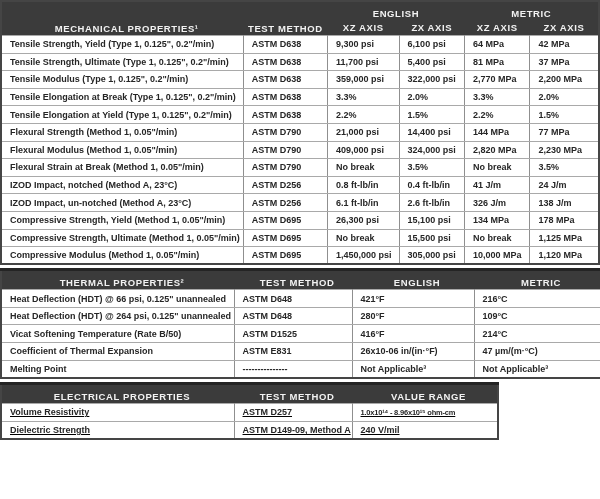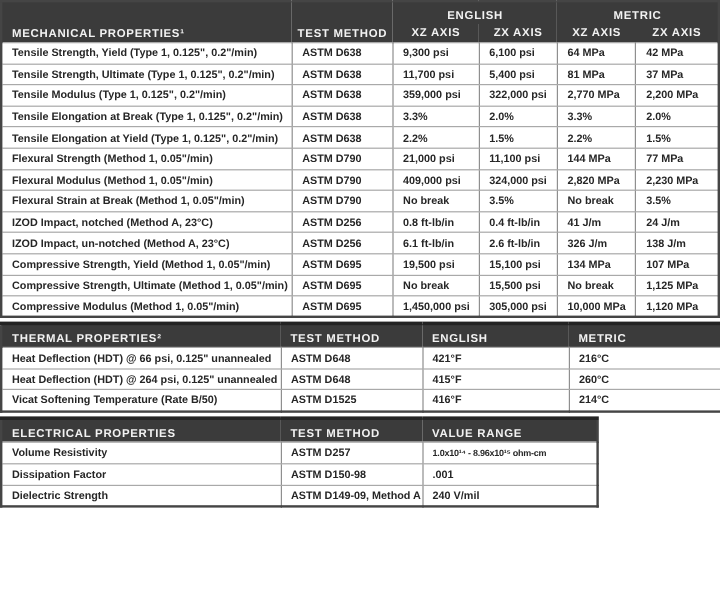--- a/index.html
+++ b/index.html
@@ -6,40 +6,40 @@
   body{
     width:600px;height:499px;background:#ffffff;overflow:hidden;
     font-family:"Liberation Sans","DejaVu Sans",sans-serif;
     -webkit-font-smoothing:antialiased;
   }
   table{border-collapse:collapse;table-layout:fixed;}
   .datasheet{width:600px;}
   
   thead th{
     background:#3b3b3b;color:#f2f2f2;font-size:9.5px;font-weight:bold;
-    letter-spacing:.6px;text-align:left;padding:0 0 0 8px;border:0;
+    letter-spacing:.6px;text-align:center;padding:0 0 0 8px;border:0;
     white-space:nowrap;
   }
   thead tr.grp th{height:17px;vertical-align:bottom;padding-bottom:1px;}
   thead tr.sub th{height:15px;vertical-align:middle;}
   thead th.span-title{vertical-align:middle;}
   thead th.ctr{text-align:center;padding:0;}
   
   tbody tr{height:17.6px;}
   tbody td{
     font-size:9px;font-weight:bold;color:#262626;
     padding:0 3px 0 8px;white-space:nowrap;overflow:hidden;
     border:1px solid #8f8f8f;border-top:1px solid #a9a9a9;border-bottom:1px solid #a9a9a9;
     background:#ffffff;vertical-align:middle;
   }
   .mech,.therm,.elec{border:2px solid #454545;}
   .therm,.elec{margin-top:3px;border-top:3px solid #242424;}
   .therm{width:600px;}
   .elec{width:497px;}
-  .elec tbody tr{height:18px;}
+  .elec tbody tr{height:18px;text-decoration:underline;}
   .elec tbody tr:first-child td:nth-child(3){font-size:7.5px;letter-spacing:-.2px;margin-left:11px;}
 </style>
 </head>
 <body>
 
 <div class="datasheet">
 
   <table class="mech">
     <colgroup>
       <col style="width:233px">
@@ -101,21 +101,21 @@
         <td>ASTM D638</td>
         <td>2.2%</td>
         <td>1.5%</td>
         <td>2.2%</td>
         <td>1.5%</td>
       </tr>
       <tr>
         <td>Flexural Strength (Method 1, 0.05"/min)</td>
         <td>ASTM D790</td>
         <td>21,000 psi</td>
-        <td>11,100 psi</td>
+        <td>14,400 psi</td>
         <td>144 MPa</td>
         <td>77 MPa</td>
       </tr>
       <tr>
         <td>Flexural Modulus (Method 1, 0.05"/min)</td>
         <td>ASTM D790</td>
         <td>409,000 psi</td>
         <td>324,000 psi</td>
         <td>2,820 MPa</td>
         <td>2,230 MPa</td>
@@ -140,24 +140,24 @@
         <td>IZOD Impact, un-notched  (Method A, 23°C)</td>
         <td>ASTM D256</td>
         <td>6.1 ft-lb/in</td>
         <td>2.6 ft-lb/in</td>
         <td>326 J/m</td>
         <td>138 J/m</td>
       </tr>
       <tr>
         <td>Compressive Strength, Yield (Method 1, 0.05"/min)</td>
         <td>ASTM D695</td>
-        <td>19,500 psi</td>
+        <td>26,300 psi</td>
         <td>15,100 psi</td>
         <td>134 MPa</td>
-        <td>107 MPa</td>
+        <td>178 MPa</td>
       </tr>
       <tr>
         <td>Compressive Strength, Ultimate (Method 1, 0.05"/min)</td>
         <td>ASTM D695</td>
         <td>No break</td>
         <td>15,500 psi</td>
         <td>No break</td>
         <td>1,125 MPa</td>
       </tr>
       <tr>
@@ -189,28 +189,40 @@
     <tbody>
       <tr>
         <td>Heat Deflection (HDT) @ 66 psi, 0.125" unannealed</td>
         <td>ASTM D648</td>
         <td>421°F</td>
         <td>216°C</td>
       </tr>
       <tr>
         <td>Heat Deflection (HDT) @ 264 psi, 0.125" unannealed</td>
         <td>ASTM D648</td>
-        <td>415°F</td>
-        <td>260°C</td>
+        <td>280°F</td>
+        <td>109°C</td>
       </tr>
       <tr>
         <td>Vicat Softening Temperature (Rate B/50)</td>
         <td>ASTM D1525</td>
         <td>416°F</td>
         <td>214°C</td>
+      </tr>
+      <tr>
+        <td>Coefficient of Thermal Expansion</td>
+        <td>ASTM E831</td>
+        <td>26x10-06 in/(in·°F)</td>
+        <td>47 µm/(m·°C)</td>
+      </tr>
+      <tr>
+        <td>Melting Point</td>
+        <td>---------------</td>
+        <td>Not Applicable³</td>
+        <td>Not Applicable³</td>
       </tr>
     </tbody>
   </table>
 
   <table class="elec">
     <colgroup>
       <col style="width:233px">
         <col style="width:118px">
         <col style="width:146px">
     </colgroup>
@@ -221,25 +233,20 @@
         <th>VALUE RANGE</th>
       </tr>
     </thead>
     <tbody>
       <tr>
         <td>Volume Resistivity</td>
         <td>ASTM D257</td>
         <td>1.0x10¹⁴ - 8.96x10¹⁵ ohm-cm</td>
       </tr>
       <tr>
-        <td>Dissipation Factor</td>
-        <td>ASTM D150-98</td>
-        <td>.001</td>
-      </tr>
-      <tr>
         <td>Dielectric Strength</td>
         <td>ASTM D149-09, Method A</td>
         <td>240 V/mil</td>
       </tr>
     </tbody>
   </table>
 
 </div>
 
 </body></html>

